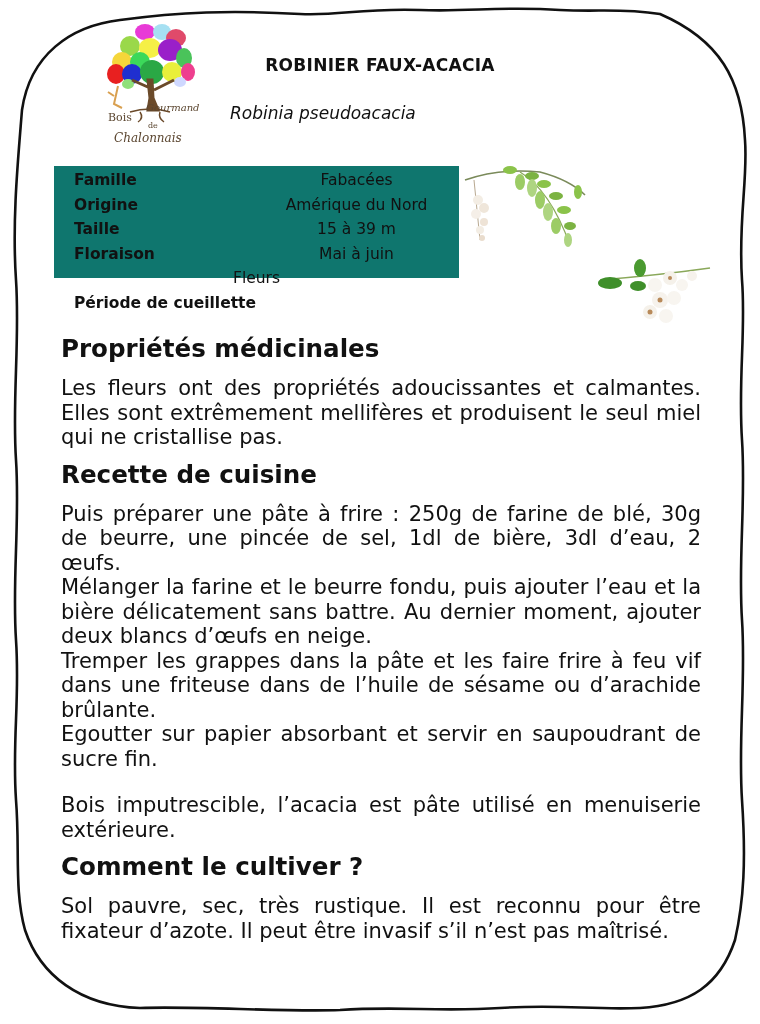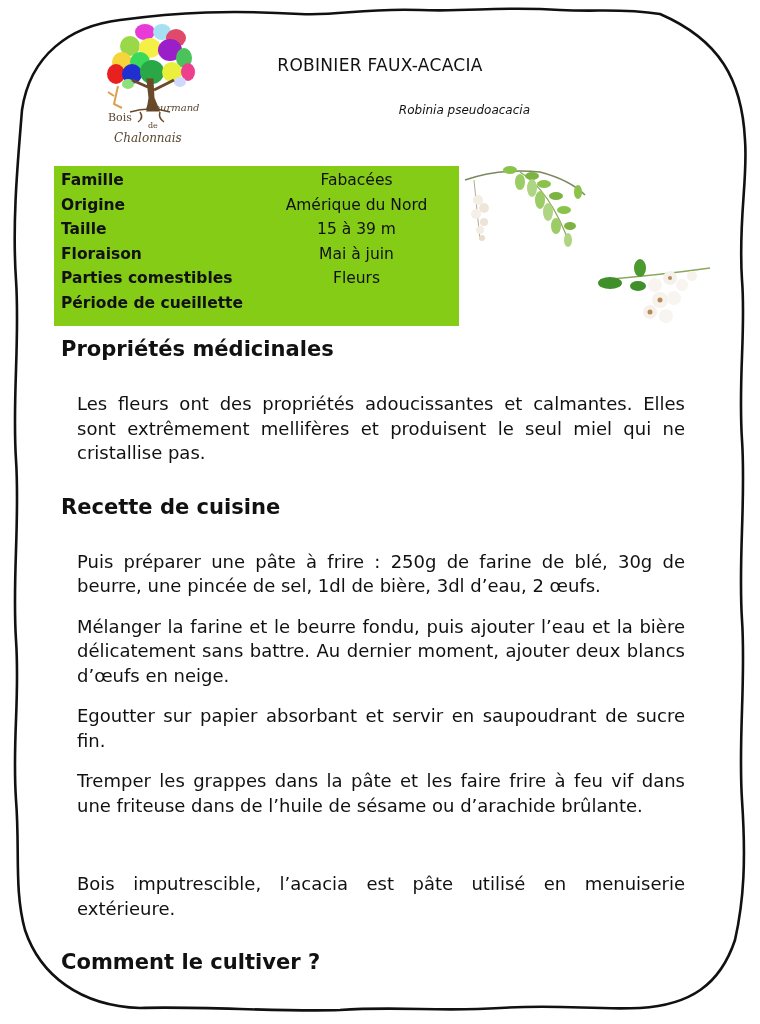--- a/index.html
+++ b/index.html
@@ -1,32 +1,32 @@
 <!DOCTYPE html>
 <html><head>
 <meta charset="utf-8">
 <style>
   html, body { margin: 0; padding: 0; background: #ffffff; }
   body { width: 760px; height: 1024px; position: relative; overflow: hidden;
          font-family: "DejaVu Sans", sans-serif; color: #111; }
   .frame { position: absolute; left: 0; top: 0; width: 760px; height: 1024px; }
   .logo { position: absolute; left: 100px; top: 18px; width: 100px; height: 128px; }
   .title { position: absolute; left: 230px; top: 55px; width: 300px; text-align: center;
-           font-size: 17px; font-weight: normal; letter-spacing: 0.3px; }
-  .subtitle { position: absolute; left: 230px; top: 103px; width: 300px; text-align: right;
-              font-size: 12px; font-style: italic; }
-  .info { position: absolute; left: 54px; top: 166px; width: 405px; height: 160px;
-          background: #84cc16; box-sizing: border-box; padding: 2px 7px; }
+           font-size: 17px; font-weight: bold; letter-spacing: 0.3px; }
+  .subtitle { position: absolute; left: 230px; top: 103px; width: 300px; text-align: left;
+              font-size: 17px; font-style: italic; }
+  .info { position: absolute; left: 54px; top: 166px; width: 405px; height: 112px;
+          background: #0f766e; box-sizing: border-box; padding: 2px 20px; }
   .info-row { display: flex; height: 24.5px; align-items: center; font-size: 15.5px; }
   .info-label { width: 200px; font-weight: bold; }
   .info-value { flex: 1; text-align: center; }
   .plant { position: absolute; left: 460px; top: 150px; width: 280px; height: 190px; }
-  .content { position: absolute; left: 61px; top: 334px; width: 640px; font-size: 18px; }
+  .content { position: absolute; left: 61px; top: 334px; width: 640px; font-size: 21px; }
   .h { font-weight: bold; margin: 0; height: 30px; line-height: 30px; }
-  .p { margin: 16px; line-height: 24.5px; text-align: justify; }
+  .p { margin: 0; line-height: 24.5px; text-align: justify; }
   .gap-h { height: 12px; }
   .gap-p { height: 10px; }
 </style>
 </head>
 <body>
 
 <svg class="frame" viewBox="0 0 760 1024">
   <path d="M120,20 C180,12 230,10 300,14 C340,16 360,8 420,10 C470,12 500,6 560,10 C600,12 620,8 660,14
            C720,40 742,80 745,140 C748,180 738,220 742,280 C746,330 738,380 742,440 C746,500 738,560 742,620
            C746,680 738,740 742,800 C746,860 744,900 735,940 C720,985 690,1005 640,1008
@@ -77,21 +77,20 @@
   </div>
   <div class="info-row">
     <span class="info-label">Taille</span>
     <span class="info-value">15 à 39 m</span>
   </div>
   <div class="info-row">
     <span class="info-label">Floraison</span>
     <span class="info-value">Mai à juin</span>
   </div>
   <div class="info-row">
-    <span class="info-label">Parties comestibles</span>
     <span class="info-value">Fleurs</span>
   </div>
   <div class="info-row">
     <span class="info-label">Période de cueillette</span>
   </div>
 </div>
 
 <svg class="plant" viewBox="0 0 280 190">
   <g>
     <path d="M5,30 Q40,18 80,22 Q110,30 125,45" stroke="#7a8a5a" stroke-width="1.6" fill="none"></path>
@@ -143,26 +142,27 @@
     <h3 class="h">Propriétés médicinales</h3>
     <div class="gap-h"></div>
     <p class="p">Les fleurs ont des propriétés adoucissantes et calmantes. Elles sont extrêmement mellifères et produisent le seul miel qui ne cristallise pas.</p>
   </section>
   <div class="gap-p"></div>
   <section>
     <h3 class="h">Recette de cuisine</h3>
     <div class="gap-h"></div>
     <p class="p">Puis préparer une pâte à frire : 250g de farine de blé, 30g de beurre, une pincée de sel, 1dl de bière, 3dl d’eau, 2 œufs.</p>
     <p class="p">Mélanger la farine et le beurre fondu, puis ajouter l’eau et la bière délicatement sans battre. Au dernier moment, ajouter deux blancs d’œufs en neige.</p>
+    <p class="p">Tremper les grappes dans la pâte et les faire frire à feu vif dans une friteuse dans de l’huile de sésame ou d’arachide brûlante.</p>
     <p class="p">Egoutter sur papier absorbant et servir en saupoudrant de sucre fin.</p>
-    <p class="p">Tremper les grappes dans la pâte et les faire frire à feu vif dans une friteuse dans de l’huile de sésame ou d’arachide brûlante.</p>
   </section>
   <div class="gap-p"></div>
   <section>
     <div class="gap-h"></div>
     <p class="p">Bois imputrescible, l’acacia est pâte utilisé en menuiserie extérieure.</p>
   </section>
   <div class="gap-p"></div>
   <section>
     <h3 class="h">Comment le cultiver ?</h3>
     <div class="gap-h"></div>
+    <p class="p">Sol pauvre, sec, très rustique. Il est reconnu pour être fixateur d’azote. Il peut être invasif s’il n’est pas maîtrisé.</p>
   </section>
 </div>
 
 </body></html>

